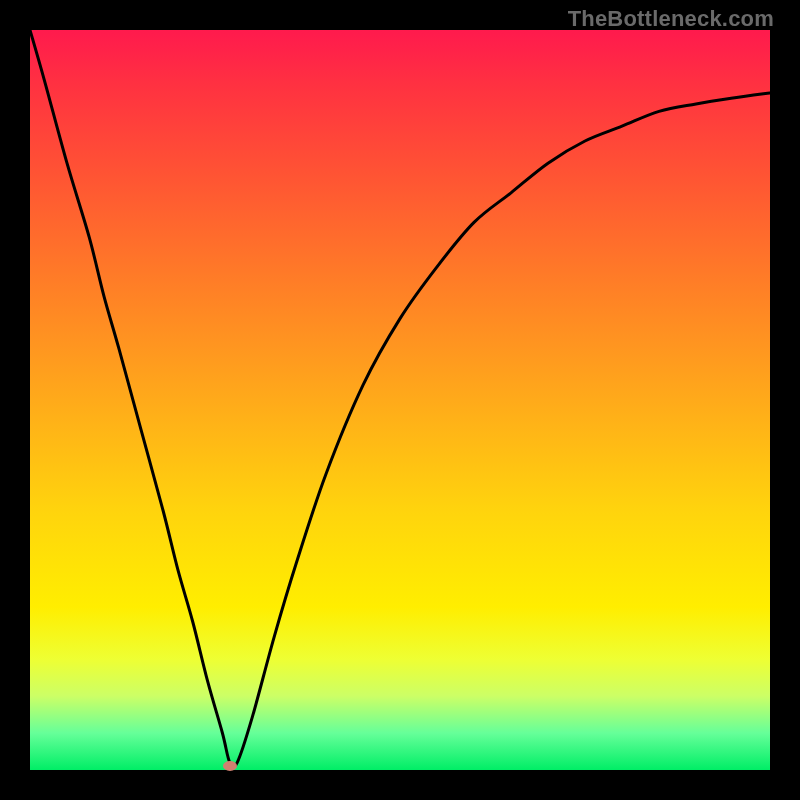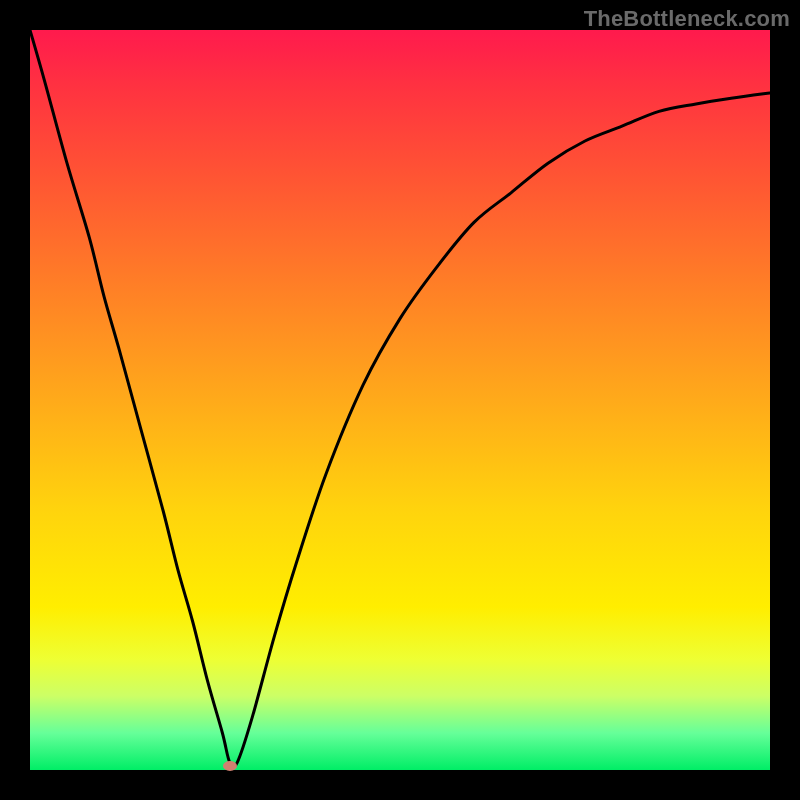--- a/index.html
+++ b/index.html
@@ -20,21 +20,21 @@
       #ffd40d 65%,
       #ffee00 78%,
       #eeff33 85%,
       #ccff66 90%,
       #66ff99 95%,
       #00ee66 100%);
   }
   .watermark {
     position: absolute;
     top: 6px;
-    right: 10px;
+    right: 26px;
     font-size: 22px;
     font-weight: bold;
     color: #6a6a6a;
     letter-spacing: 0.2px;
   }
   svg.curve {
     position: absolute;
     left: 0; top: 0;
     width: 740px; height: 740px;
   }

